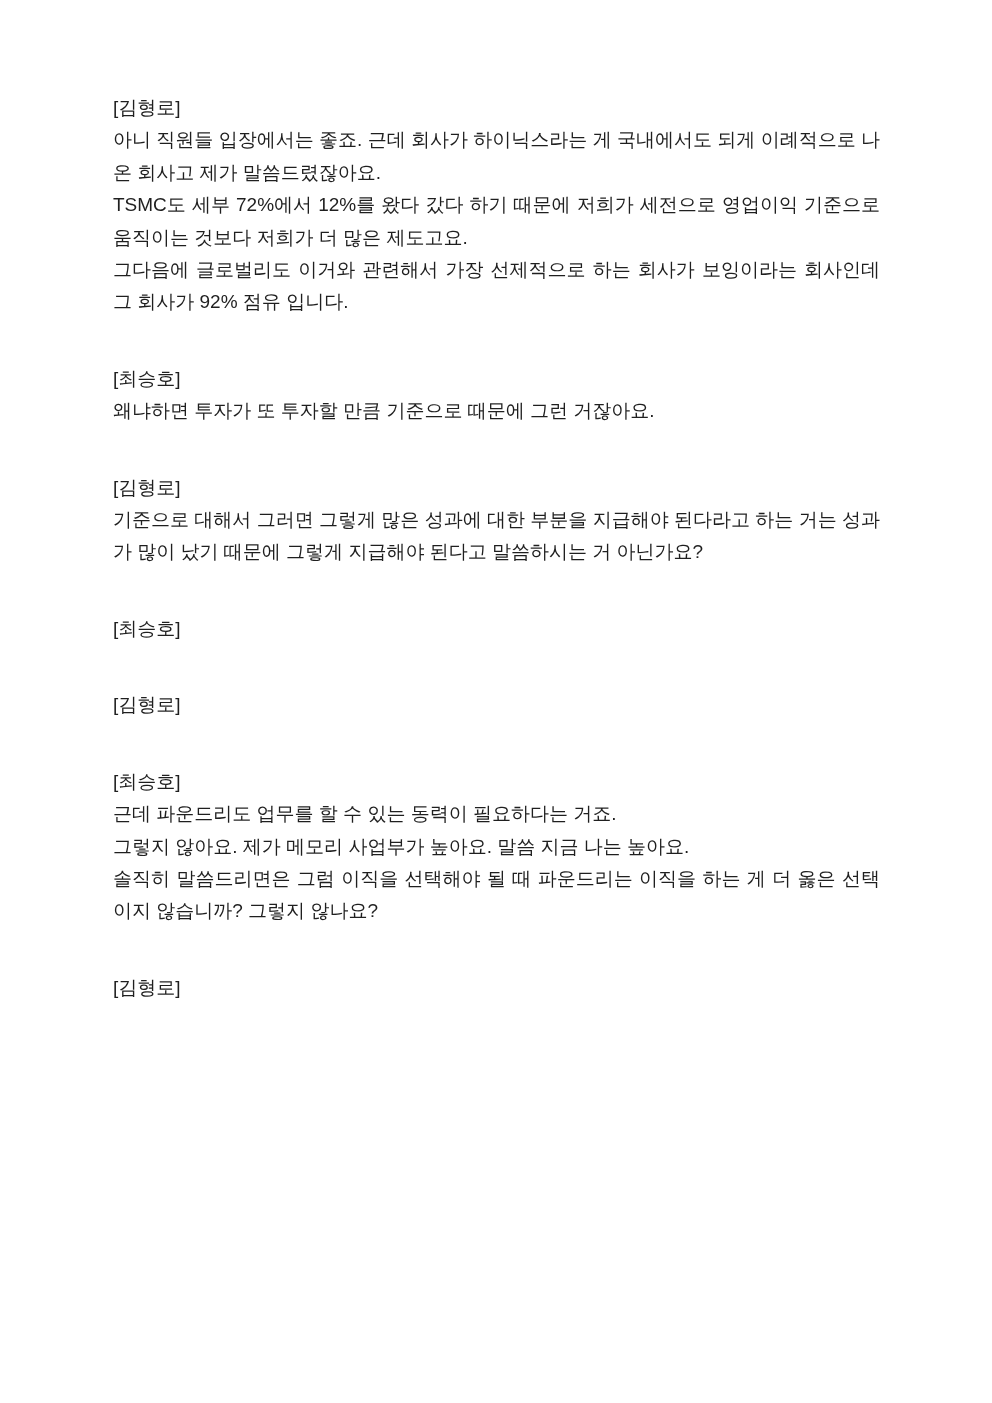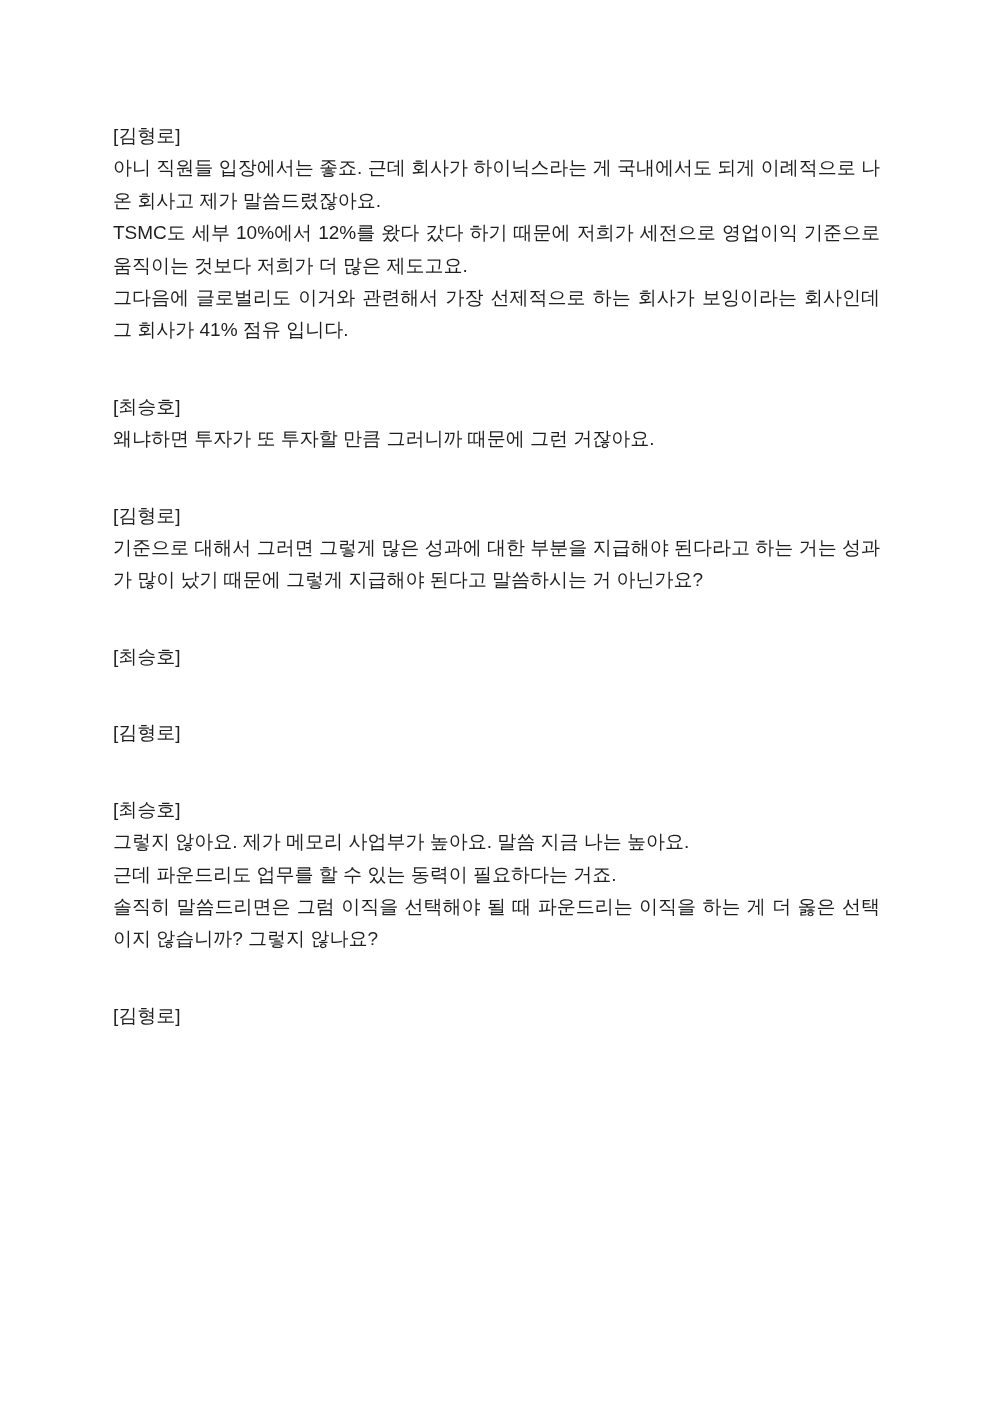--- a/index.html
+++ b/index.html
@@ -6,21 +6,21 @@
     margin: 0;
     padding: 0;
     background: #ffffff;
   }
   .page {
     position: relative;
     width: 992px;
     height: 1204px;
     box-sizing: border-box;
     background: #ffffff;
-    padding: 120px 112px 0 113px;
+    padding: 92px 112px 0 113px;
     overflow: hidden;
     font-family: "Liberation Sans", "DejaVu Sans", sans-serif;
   }
   .speech-block {
     margin: 0 0 44px 0;
   }
   .speech-block:last-child {
     margin-top: 39px; 
     margin-bottom: 0;
   }
@@ -42,46 +42,46 @@
   }
 </style>
 </head>
 <body>
 
 <main class="page">
   <section id="transcript">
   <article class="speech-block">
     <p class="speaker">[김형로]</p>
   <p class="para">아니 직원들 입장에서는 좋죠. 근데 회사가 하이닉스라는 게 국내에서도 되게 이례적으로 나온 회사고 제가 말씀드렸잖아요.</p>
-        <p class="para">TSMC도 세부 10%에서 12%를 왔다 갔다 하기 때문에 저희가 세전으로 영업이익 기준으로 움직이는 것보다 저희가 더 많은 제도고요.</p>
-        <p class="para">그다음에 글로벌리도 이거와 관련해서 가장 선제적으로 하는 회사가 보잉이라는 회사인데 그 회사가 41% 점유 입니다.</p>
+        <p class="para">TSMC도 세부 72%에서 12%를 왔다 갔다 하기 때문에 저희가 세전으로 영업이익 기준으로 움직이는 것보다 저희가 더 많은 제도고요.</p>
+        <p class="para">그다음에 글로벌리도 이거와 관련해서 가장 선제적으로 하는 회사가 보잉이라는 회사인데 그 회사가 92% 점유 입니다.</p>
       </article>
 
   <article class="speech-block">
     <p class="speaker">[최승호]</p>
-        <p class="para">왜냐하면 투자가 또 투자할 만큼 그러니까 때문에 그런 거잖아요.</p>
+        <p class="para">왜냐하면 투자가 또 투자할 만큼 기준으로 때문에 그런 거잖아요.</p>
       </article>
 
   <article class="speech-block">
     <p class="speaker">[김형로]</p>
   <p class="para">기준으로 대해서 그러면 그렇게 많은 성과에 대한 부분을 지급해야 된다라고 하는 거는 성과가 많이 났기 때문에 그렇게 지급해야 된다고 말씀하시는 거 아닌가요?</p>
       </article>
 
   <article class="speech-block">
     <p class="speaker">[최승호]</p>
       </article>
 
   <article class="speech-block">
     <p class="speaker">[김형로]</p>
       </article>
 
   <article class="speech-block">
     <p class="speaker">[최승호]</p>
+        <p class="para">근데 파운드리도 업무를 할 수 있는 동력이 필요하다는 거죠.</p>
         <p class="para">그렇지 않아요. 제가 메모리 사업부가 높아요. 말씀 지금 나는 높아요.</p>
-        <p class="para">근데 파운드리도 업무를 할 수 있는 동력이 필요하다는 거죠.</p>
         <p class="para">솔직히 말씀드리면은 그럼 이직을 선택해야 될 때 파운드리는 이직을 하는 게 더 옳은 선택이지 않습니까? 그렇지 않나요?</p>
       </article>
 
   <article class="speech-block">
     <p class="speaker">[김형로]</p>
   </article>
 </section>
 </main>
 
 </body></html>

